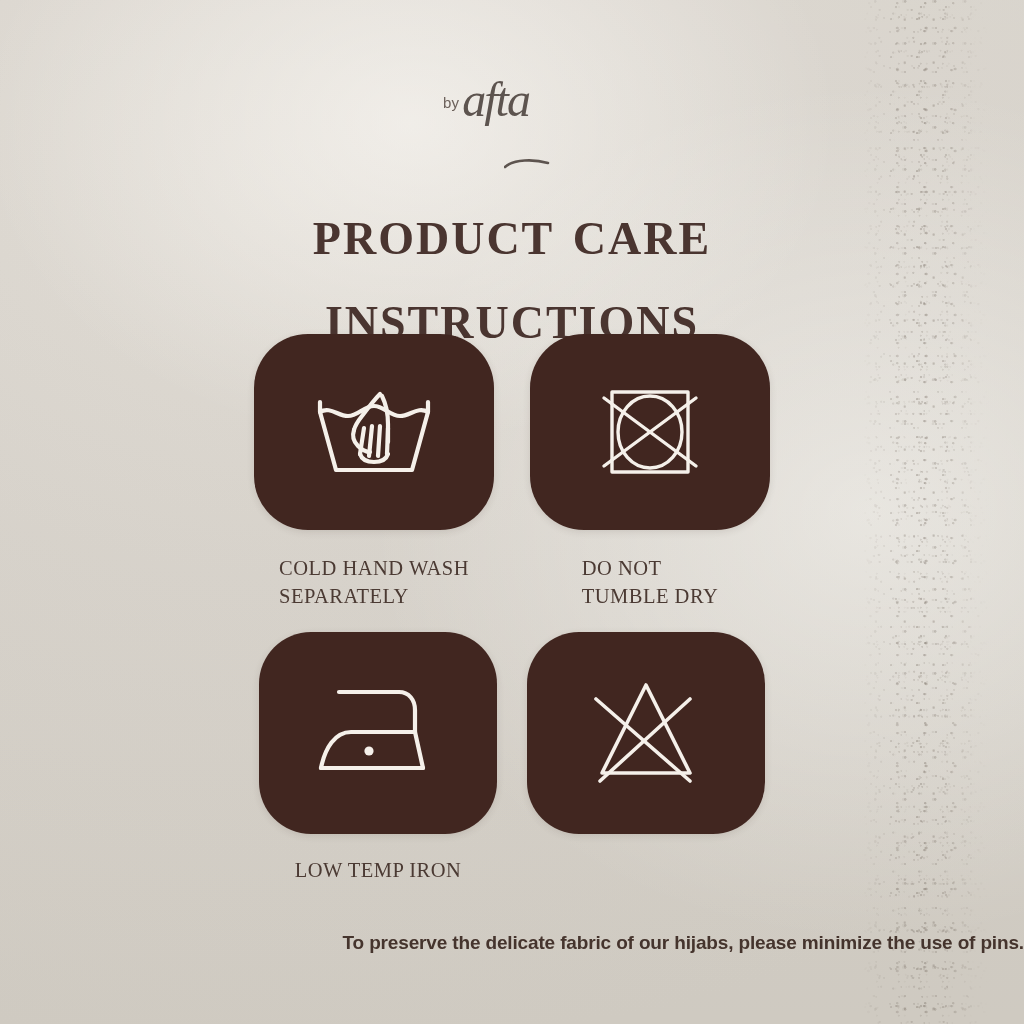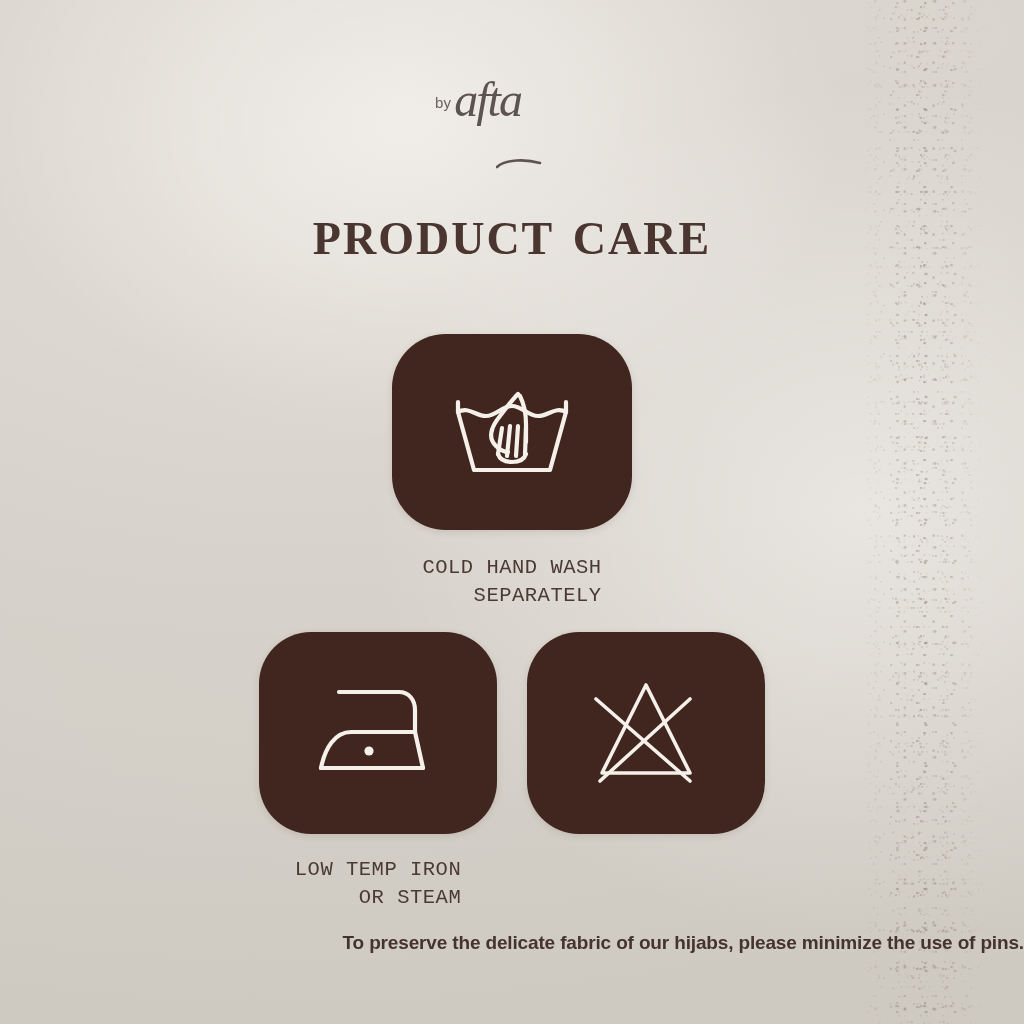--- a/index.html
+++ b/index.html
@@ -82,21 +82,21 @@
 
   .content {
     position: absolute;
     inset: 0;
   }
 
   
   .brand {
     position: absolute;
     top: 76px;
-    left: 8px;
+    left: 16px;
     width: 940px;
     text-align: center;
     line-height: 1;
     white-space: nowrap;
   }
   .brand-by {
     font-family: "Liberation Sans", sans-serif;
     font-size: 15px;
     color: #6d625c;
     letter-spacing: 0.2px;
@@ -170,26 +170,26 @@
   }
   .row-2 .tile {
     width: 238px;
     height: 202px;
     border-radius: 52px;
   }
   .tile svg { display: block; }
 
   .caption {
     margin-top: 24px;
-    font-family: Liberation Mono, monospace;
+    font-family: Liberation Serif, serif;
     font-size: 20.5px;
     line-height: 28px;
     letter-spacing: 0.5px;
     color: #4b3a33;
-    text-align: right;
+    text-align: left;
     text-transform: uppercase;
   }
   .row-2 .caption { margin-top: 22px; }
   .caption .ln { display: block; }
 
   
   .footer {
     position: absolute;
     top: 932px;
     left: 0;
@@ -214,20 +214,21 @@
 
     <div class="brand">
       <span class="brand-by">by</span><span class="brand-name">afta</span>
       <svg class="brand-swash" viewBox="0 0 46 12" aria-hidden="true">
         <path d="M1 9 C10 1, 30 1, 44 5" fill="none" stroke="#5d544f" stroke-width="2.6" stroke-linecap="round"></path>
       </svg>
     </div>
 
     <h1 class="title">
       <span class="ln">Product Care</span>
+      <span class="ln">Instructions</span>
     </h1>
 
     <div class="row row-1">
 
       <div class="care-item">
         <div class="tile">
           <svg width="132" height="120" viewBox="0 0 132 120" aria-hidden="true">
             <g fill="none" stroke="#f5f0ea" stroke-width="4.2" stroke-linecap="round" stroke-linejoin="round">
 
               <path d="M12 30 L12 40 C22 34, 30 44, 40 44 C50 44, 56 34, 66 34 C76 34, 82 44, 92 44 C102 44, 110 34, 120 40 L120 30"></path>
@@ -243,20 +244,36 @@
               <path d="M52 82 C54 88, 60 90, 66 90 C72 90, 78 88, 80 82"></path>
             </g>
           </svg>
         </div>
         <div class="caption">
           <span class="ln">Cold Hand Wash</span>
           <span class="ln">Separately</span>
         </div>
       </div>
 
+      <div class="care-item">
+        <div class="tile">
+          <svg width="120" height="120" viewBox="0 0 120 120" aria-hidden="true">
+            <g fill="none" stroke="#f5f0ea" stroke-width="3.4" stroke-linecap="round" stroke-linejoin="round">
+              <rect x="22" y="20" width="76" height="80"></rect>
+              <ellipse cx="60" cy="60" rx="32" ry="36"></ellipse>
+              <path d="M14 26 L106 94"></path>
+              <path d="M106 26 L14 94"></path>
+            </g>
+          </svg>
+        </div>
+        <div class="caption">
+          <span class="ln">Do Not</span>
+          <span class="ln">Tumble Dry</span>
+        </div>
+      </div>
 
 
     </div>
 
     <div class="row row-2">
 
       <div class="care-item">
         <div class="tile">
           <svg width="134" height="110" viewBox="0 0 134 110" aria-hidden="true">
             <g fill="none" stroke="#f5f0ea" stroke-width="4.2" stroke-linecap="round" stroke-linejoin="round">
@@ -266,21 +283,20 @@
               <path d="M104 54 L40 54 C24 54, 14 70, 10 90 L112 90 L104 54"></path>
 
               <path d="M10 90 L112 90"></path>
 
               <circle cx="58" cy="73" r="4.6" fill="#f5f0ea" stroke="none"></circle>
             </g>
           </svg>
         </div>
         <div class="caption">
           <span class="ln">Low Temp Iron</span>
-          <span class="ln">Or Steam</span>
         </div>
       </div>
 
       <div class="care-item">
         <div class="tile">
           <svg width="120" height="116" viewBox="0 0 120 116" aria-hidden="true">
             <g fill="none" stroke="#f5f0ea" stroke-width="3.6" stroke-linecap="round" stroke-linejoin="round">
               <path d="M60 10 L104 98 L16 98 Z"></path>
               <path d="M10 24 L104 106"></path>
               <path d="M104 24 L14 106"></path>

